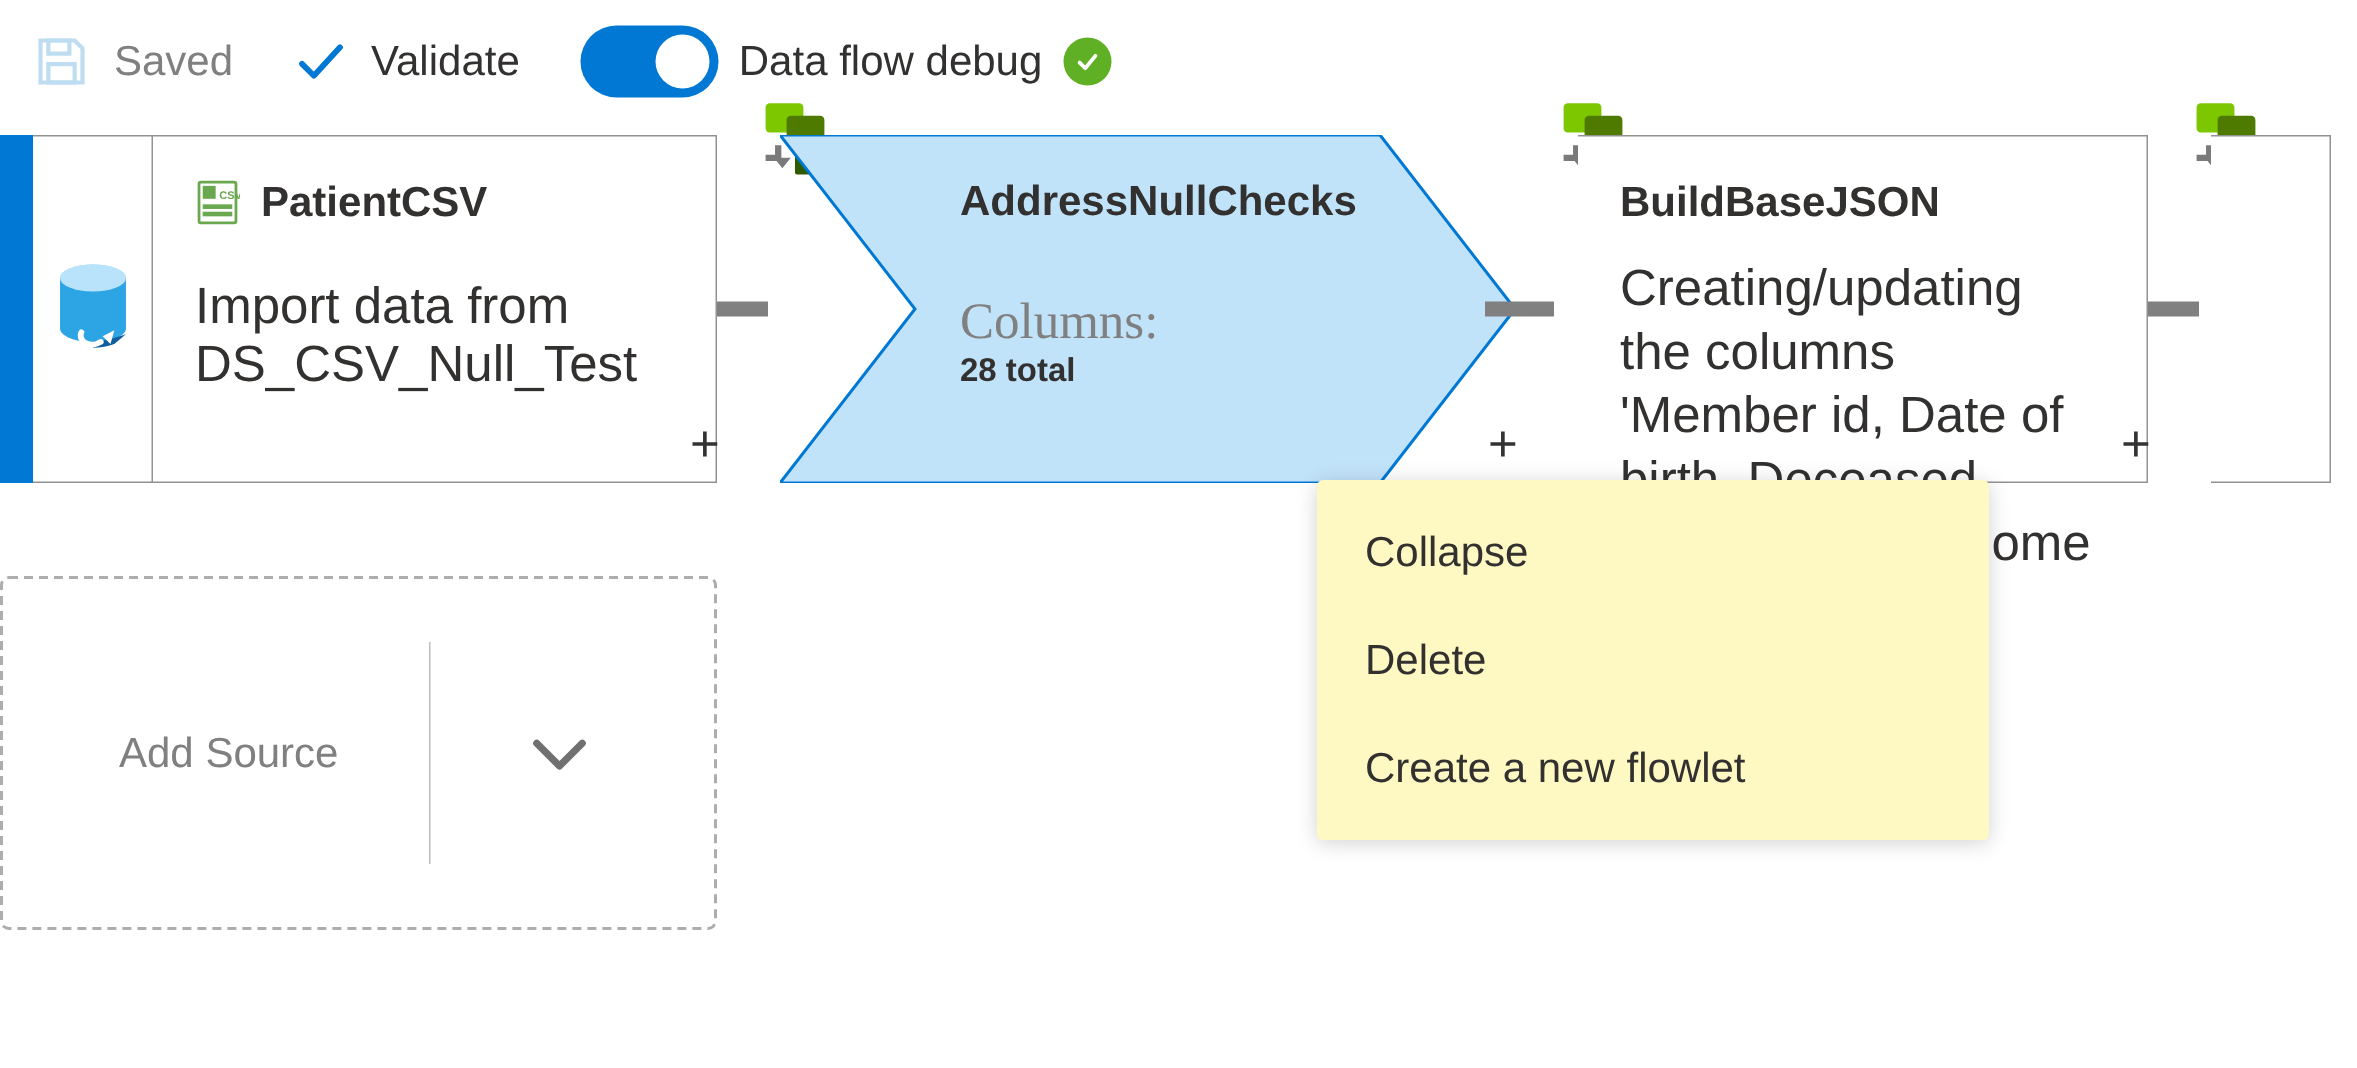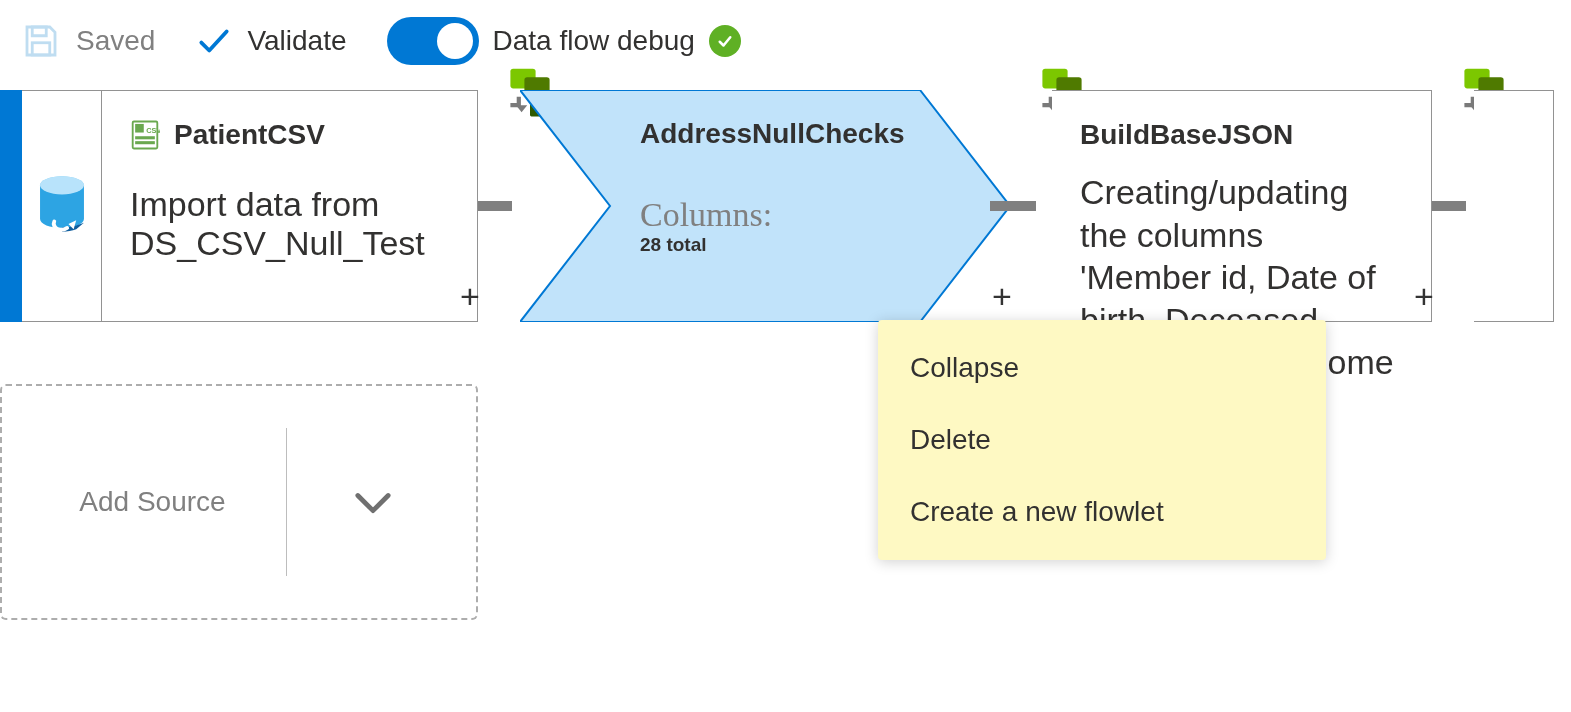--- a/index.html
+++ b/index.html
@@ -162,21 +162,21 @@
   }
   .arrow-node .title { font-weight: 700; }
   .arrow-node .cols-label {
     margin-top: 46px;
     font-size: 34px;
     color: var(--grey);
     font-family: Liberation Serif, serif;
   }
   .arrow-node .cols-value {
     font-weight: 600;
-    font-size: 19px;
+    font-size: 22px;
   }
 
   .node3 {
     width: 380px;
     padding: 28px;
   }
 
   
   .step-icon-svg { width: 56px; height: 56px; }
 

